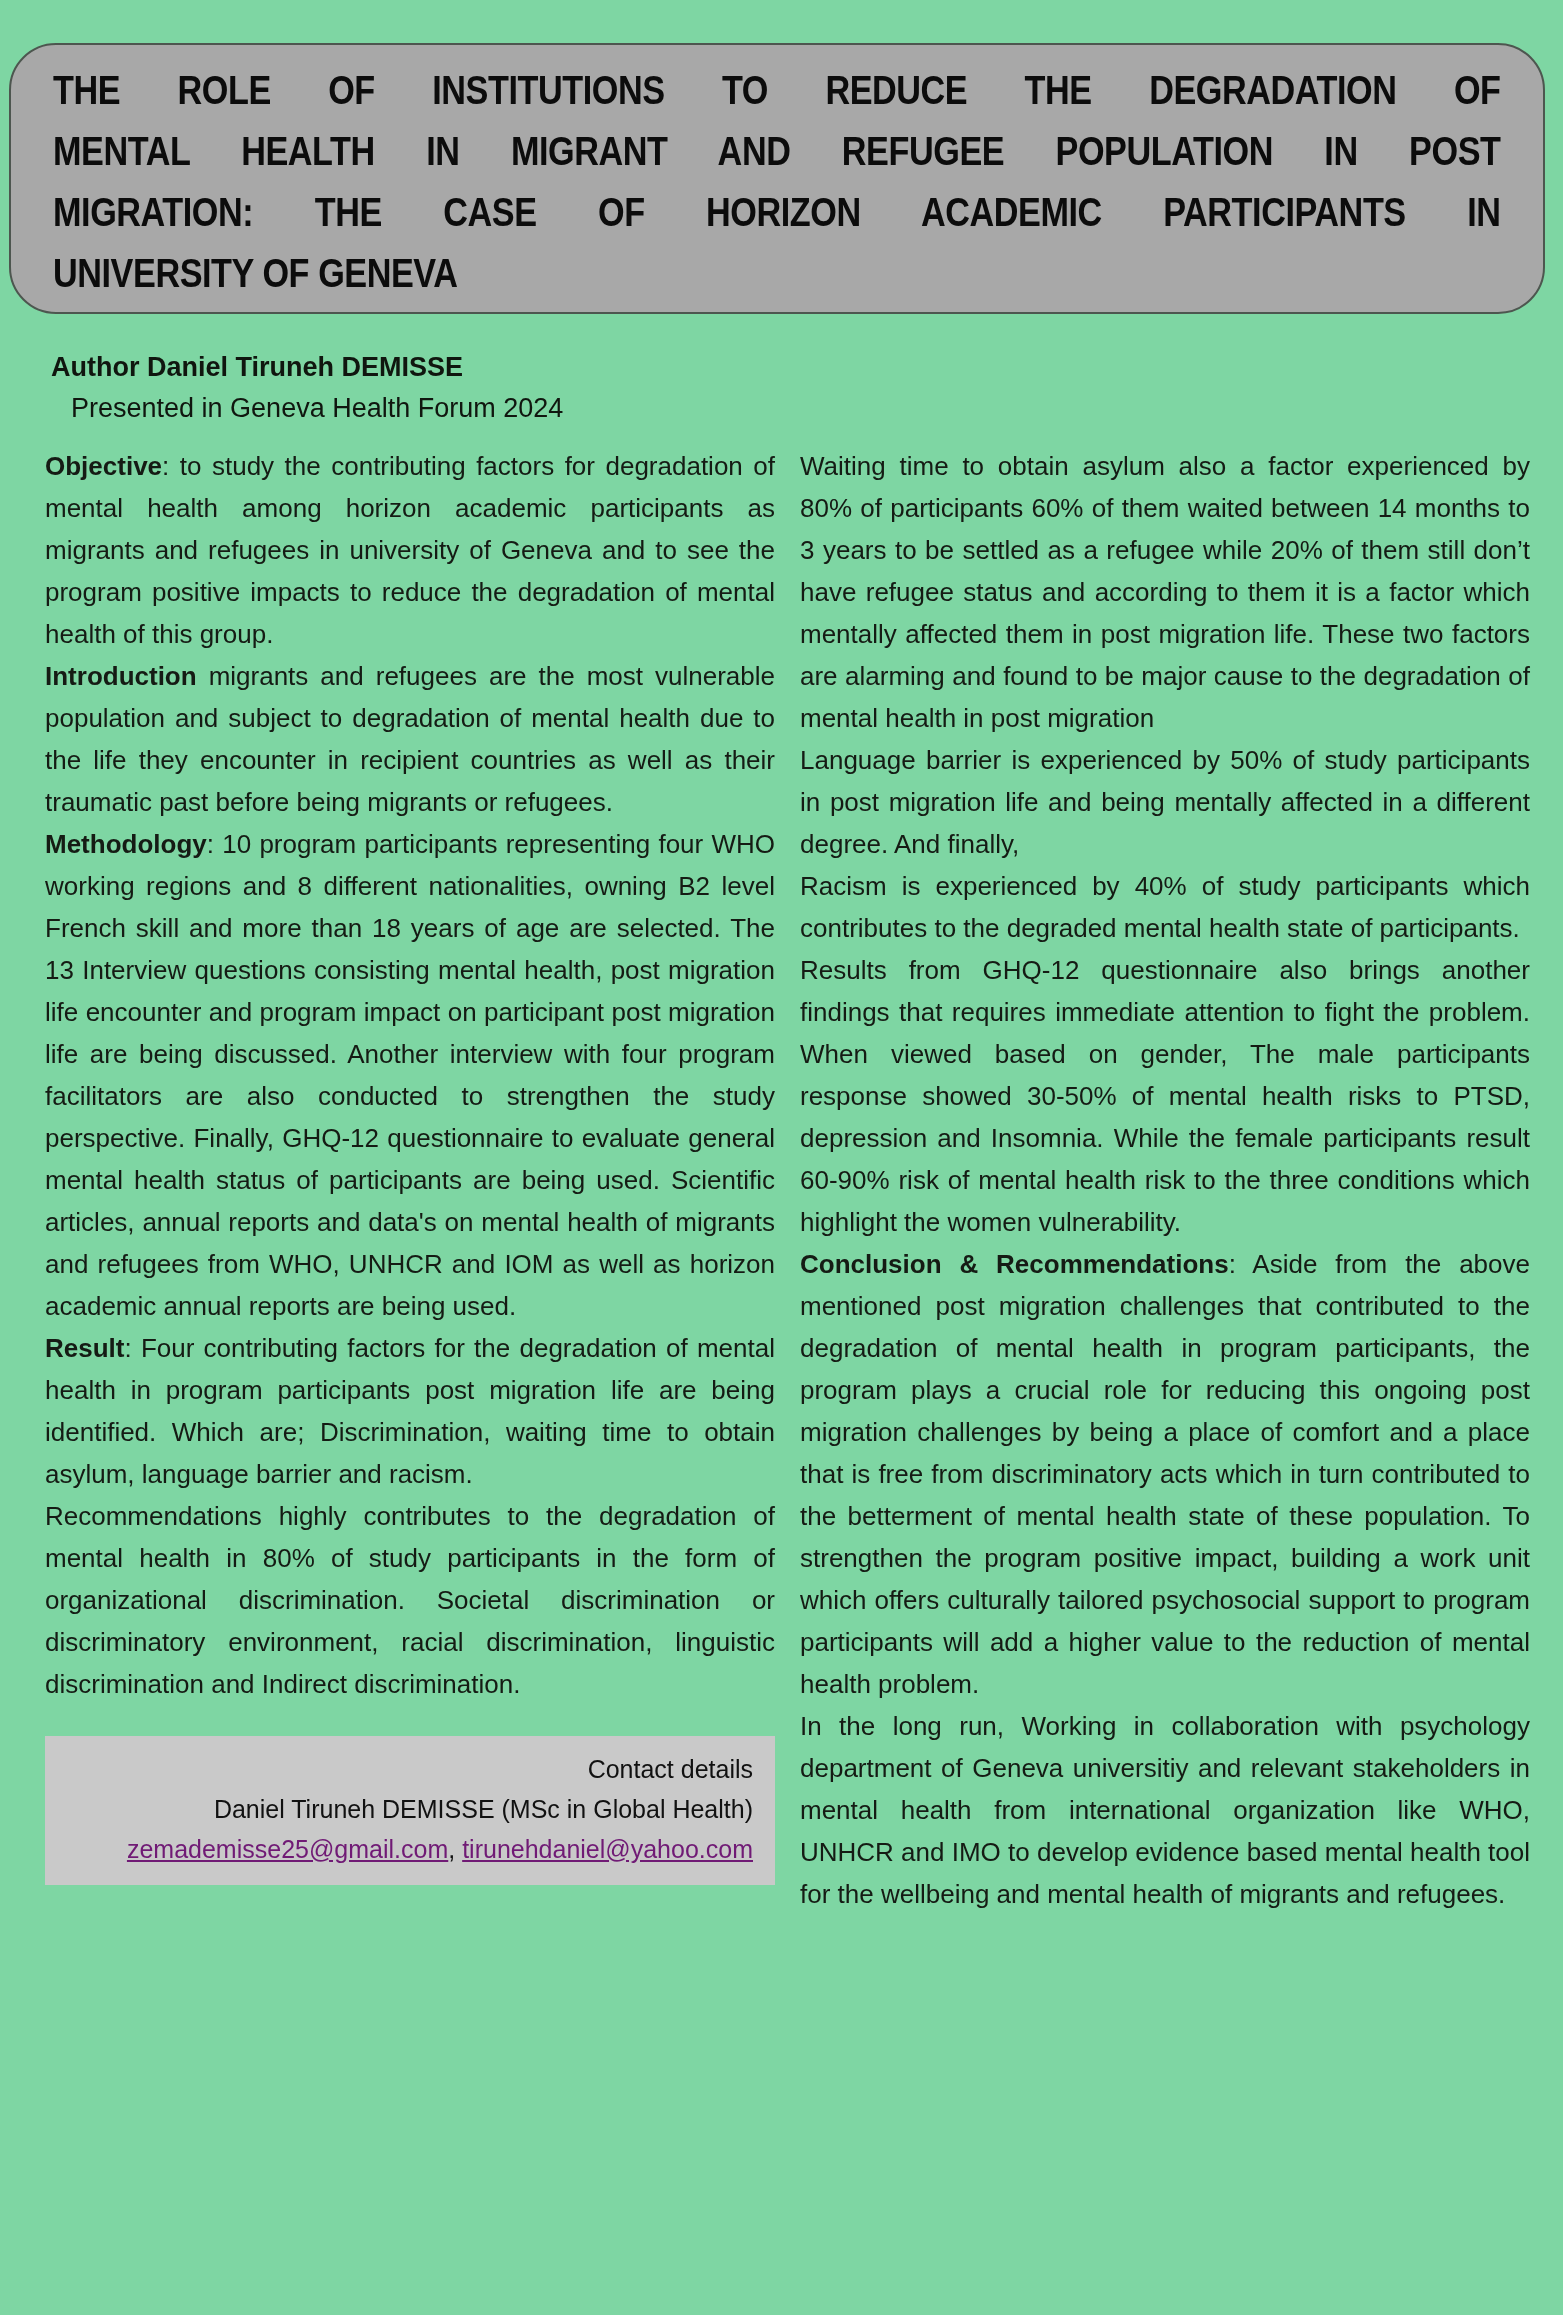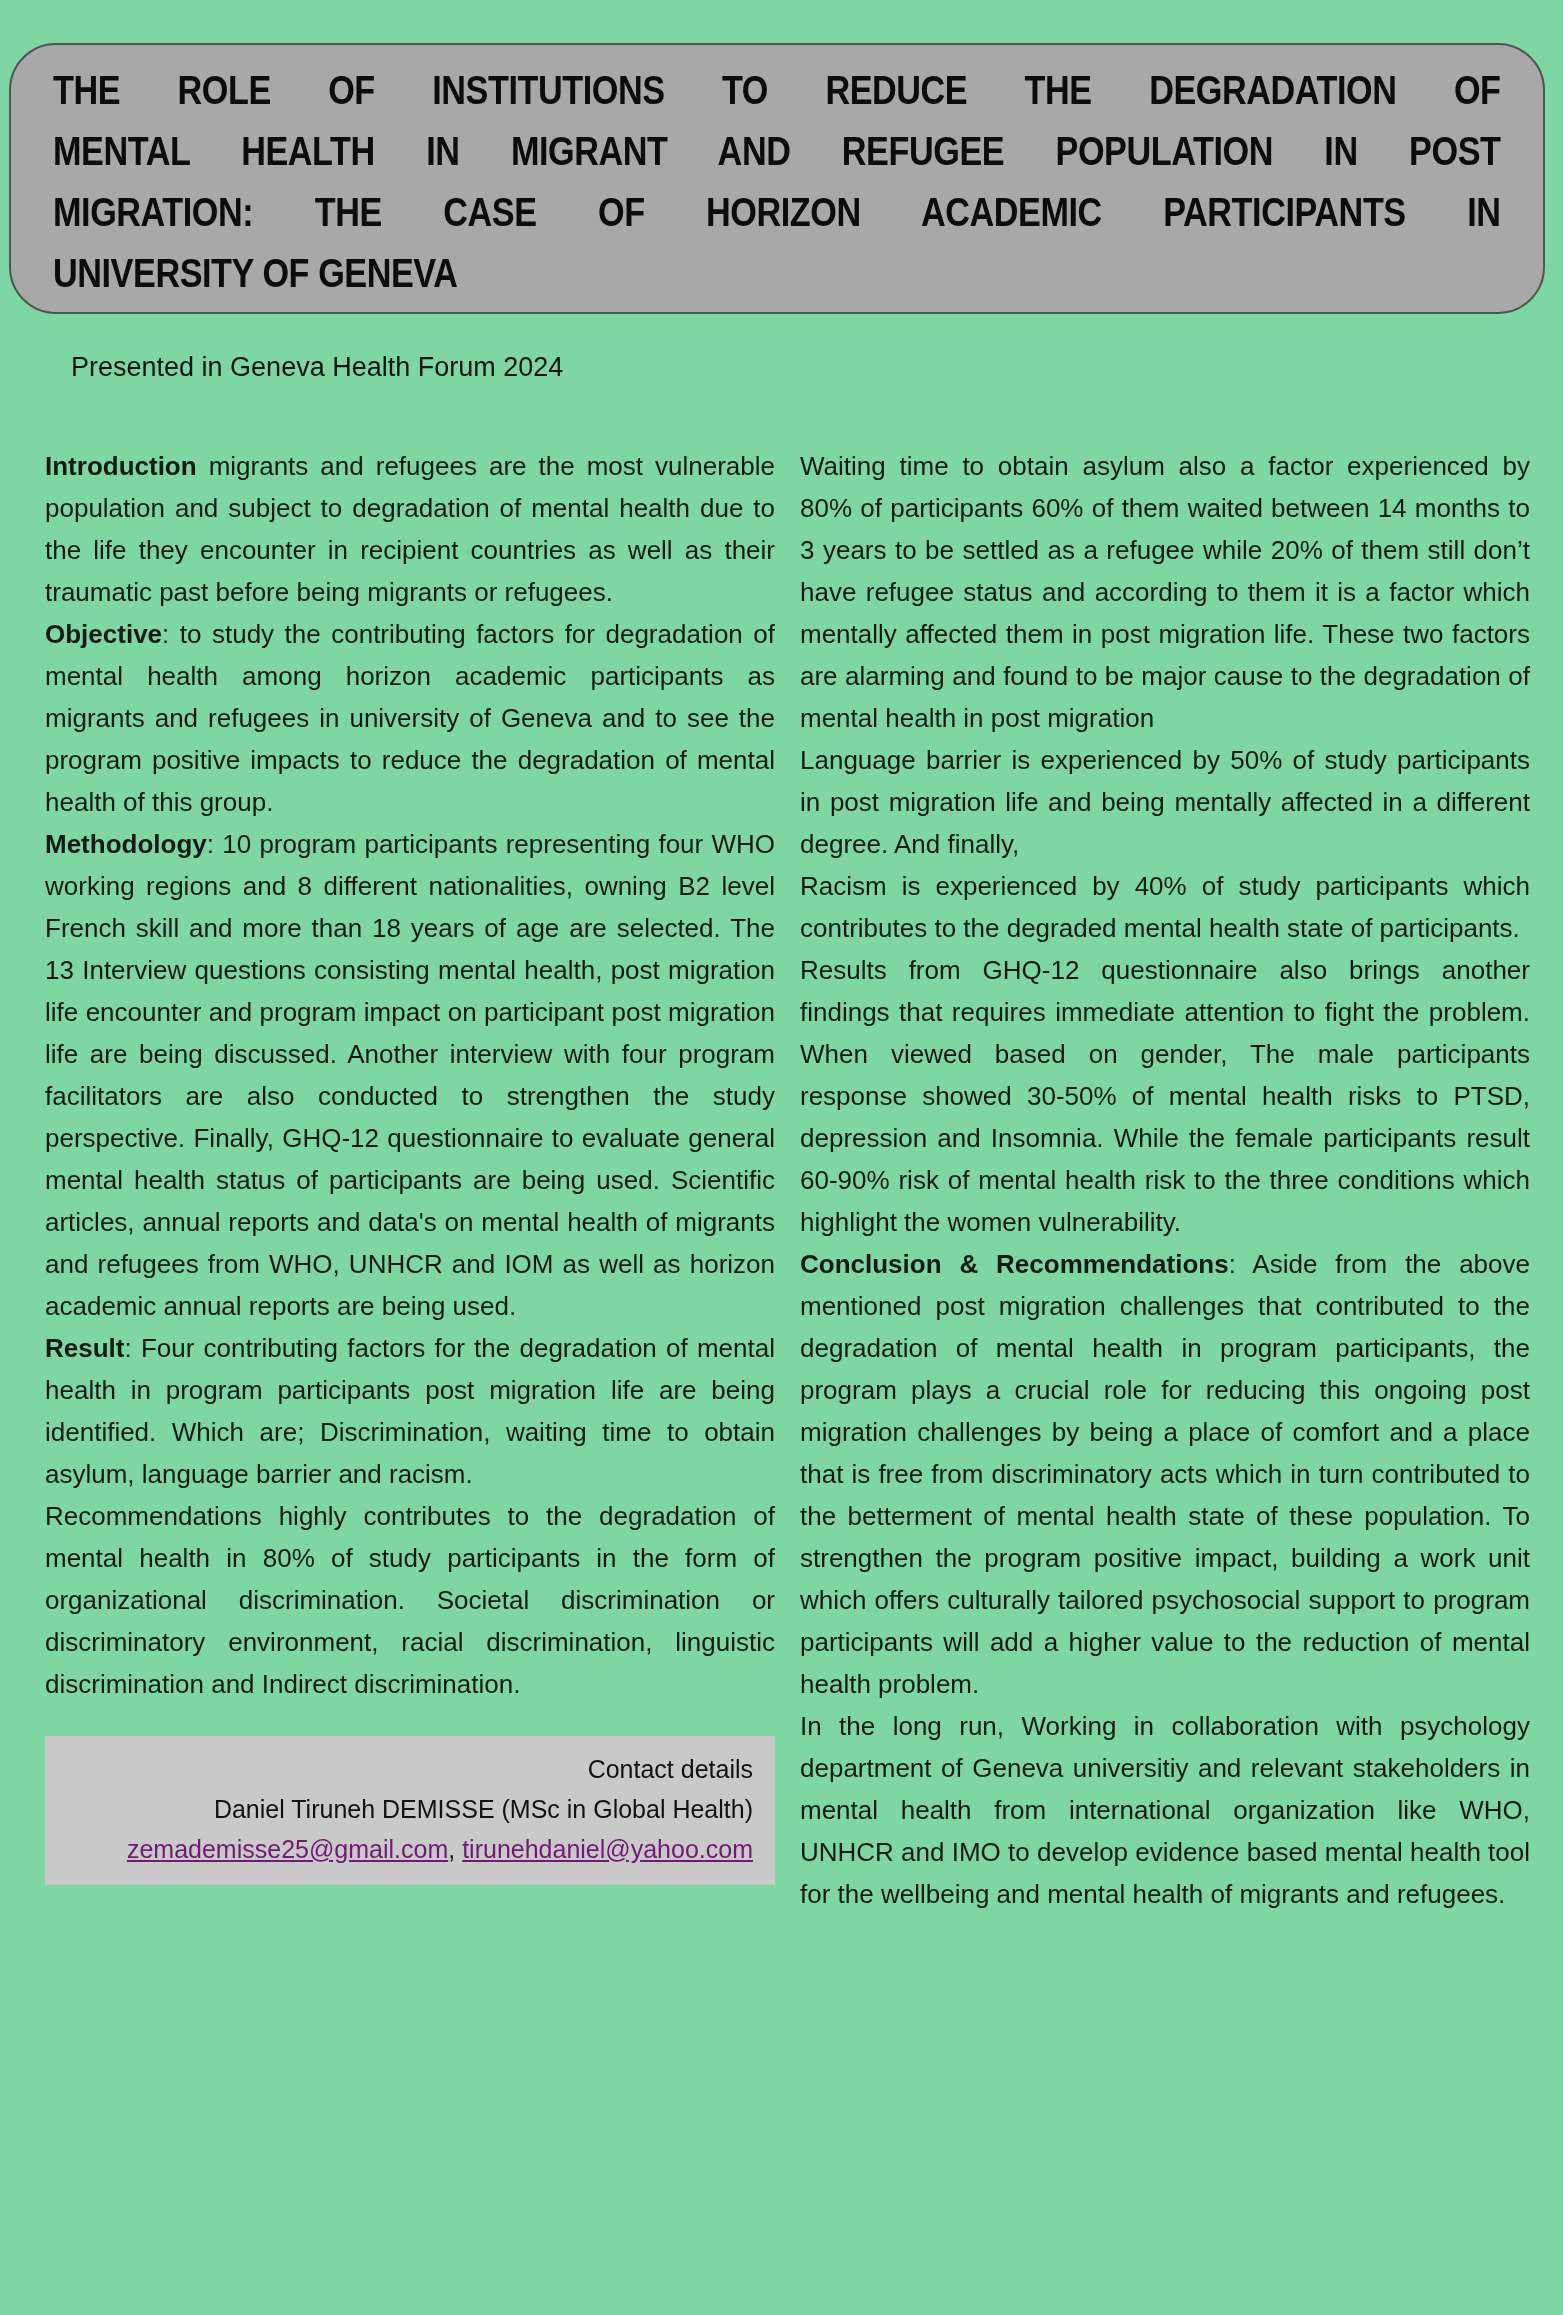--- a/index.html
+++ b/index.html
@@ -98,29 +98,30 @@
   <div class="title-box">
     <div class="title-text">
       <div class="title-line">THE ROLE OF INSTITUTIONS TO REDUCE THE DEGRADATION OF</div>
       <div class="title-line">MENTAL HEALTH IN MIGRANT AND REFUGEE POPULATION IN POST</div>
       <div class="title-line">MIGRATION: THE CASE OF HORIZON ACADEMIC PARTICIPANTS IN</div>
       <div class="title-line last">UNIVERSITY OF GENEVA</div>
     </div>
   </div>
 
   <div class="author-block">
+    <div class="author-line">Author Daniel Tiruneh DEMISSE</div>
     <div class="venue-line">Presented in Geneva Health Forum 2024</div>
   </div>
 
   <div class="columns">
 
     <div class="col">
+      <p><span class="lead-bold">Objective</span><span>: to study the contributing factors for degradation of mental health among horizon academic participants as migrants and refugees in university of Geneva and to see the program positive impacts to reduce the degradation of mental health of this group.</span></p>
+
       <p><span class="lead-bold">Introduction</span><span> migrants and refugees are the most vulnerable population and subject to degradation of mental health due to the life they encounter in recipient countries as well as their traumatic past before being migrants or refugees.</span></p>
-
-      <p><span class="lead-bold">Objective</span><span>: to study the contributing factors for degradation of mental health among horizon academic participants as migrants and refugees in university of Geneva and to see the program positive impacts to reduce the degradation of mental health of this group.</span></p>
 
       <p class="mt26"><span class="lead-bold">Methodology</span><span>: 10 program participants representing four WHO working regions and 8 different nationalities, owning B2 level French skill and more than 18 years of age are selected. The 13 Interview questions consisting mental health, post migration life encounter and program impact on participant post migration life are being discussed. Another interview with four program facilitators are also conducted to strengthen the study perspective. Finally, GHQ-12 questionnaire to evaluate general mental health status of participants are being used. Scientific articles, annual reports and data's on mental health of migrants and refugees from WHO, UNHCR and IOM as well as horizon academic annual reports are being used.</span></p>
 
       <p class="mt26"><span class="lead-bold">Result</span><span>: Four contributing factors for the degradation of mental health in program participants post migration life are being identified. Which are; Discrimination, waiting time to obtain asylum, language barrier and racism.</span></p>
 
       <p class="mt26"><span class="lead-italic">Recommendations</span><span> highly contributes to the degradation of mental health in 80% of study participants in the form of organizational discrimination. Societal discrimination or discriminatory environment, racial discrimination, linguistic discrimination and Indirect discrimination.</span></p>
 
       <div class="contact-box">
         <div>Contact details</div>
         <div>Daniel Tiruneh DEMISSE (MSc in Global Health)</div>

